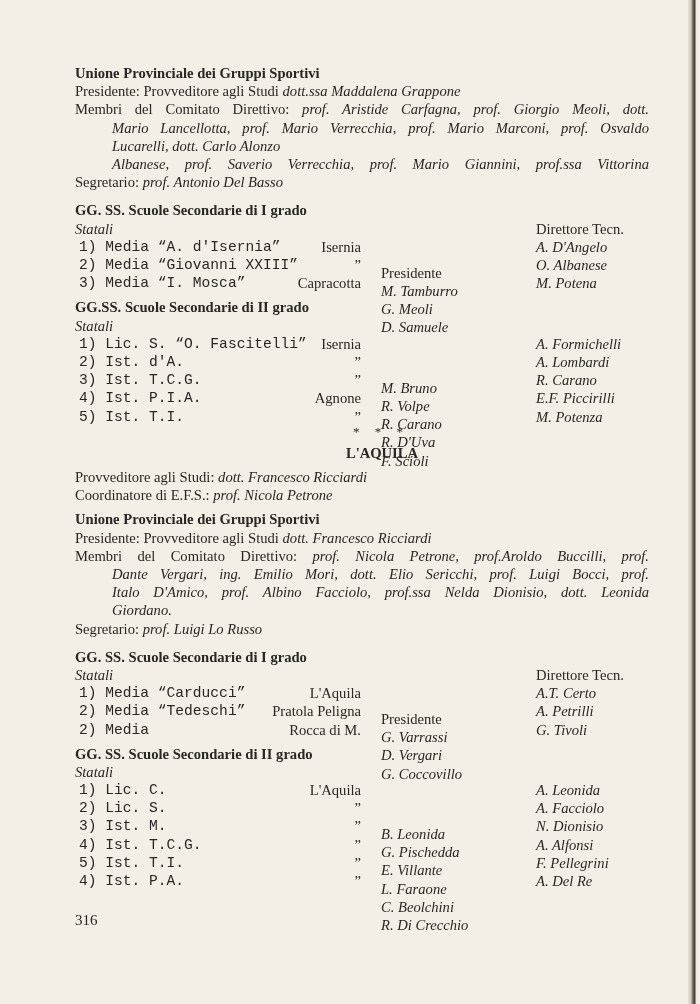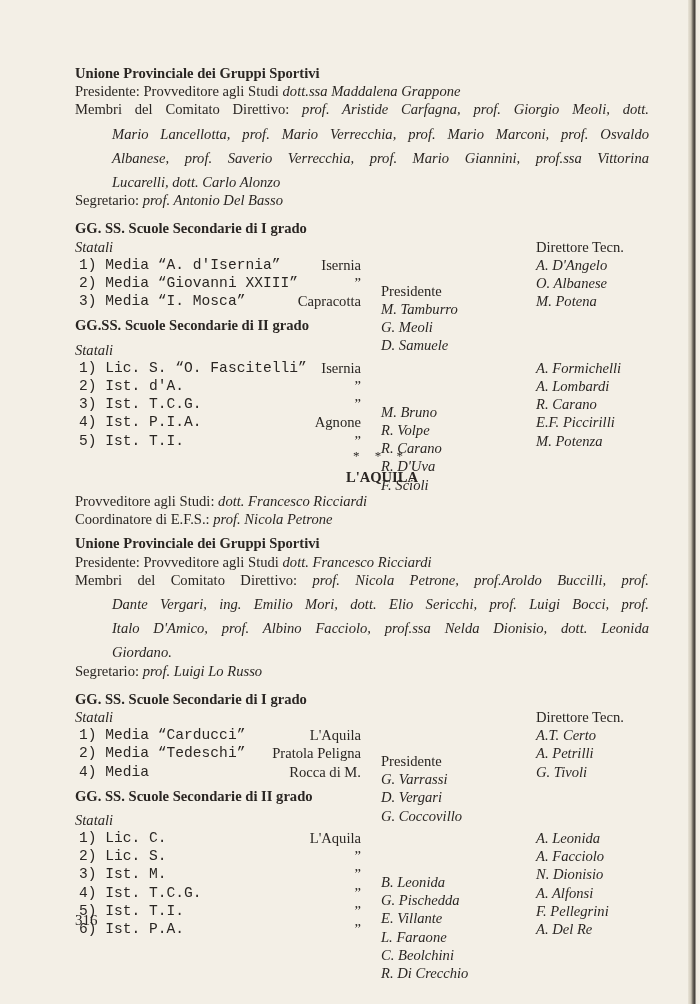--- a/index.html
+++ b/index.html
@@ -12,21 +12,21 @@
   }
   .spine {
     position: absolute; top: 0; right: 0; width: 12px; height: 1004px;
     background: linear-gradient(to right, #e9e4d8 0px, #cfc8b8 3px, #6b655c 5px, #3e3a35 7px, #efeae0 8px, #f4f0e7 12px);
   }
   .page {
     position: absolute; left: 75px; top: 64px; width: 574px;
     font-size: 14.6px; line-height: 18.2px;
   }
   .bold { font-weight: bold; }
-  .it { font-style: italic; margin-top: 6px; }
+  .it { font-style: italic; }
   .line { white-space: nowrap; }
   .hang { padding-left: 37px; text-align: justify; text-align-last: justify; }
   .hang.last { text-align-last: left; }
   .gap { height: 10px; }
   .gap-s { height: 6px; }
   .row { position: relative; height: 18.2px; white-space: nowrap; }
   .row .num { position: absolute; left: 4px; font-family: Liberation Mono, monospace; }
   .row .city { position: absolute; right: 288px; text-align: left; }
   .row .pres { position: absolute; left: 306px; font-style: italic; margin-top: 44px; }
   .row .dir { position: absolute; left: 461px; font-style: italic; }
@@ -41,22 +41,22 @@
 
 <div class="spine"></div>
 
 <div class="page">
 
   <div>
     <div class="line bold">Unione Provinciale dei Gruppi Sportivi</div>
     <div class="line"><span>Presidente: Provveditore agli Studi </span><span class="it">dott.ssa Maddalena Grappone</span></div>
     <div class="line hang" style="padding-left:0"><span>Membri del Comitato Direttivo: </span><span class="it">prof. Aristide Carfagna, prof. Giorgio Meoli, dott.</span></div>
     <div class="hang it">Mario Lancellotta, prof. Mario Verrecchia, prof. Mario Marconi, prof. Osvaldo</div>
+    <div class="hang last it">Lucarelli, dott. Carlo Alonzo</div>
     <div class="hang it">Albanese, prof. Saverio Verrecchia, prof. Mario Giannini, prof.ssa Vittorina</div>
-    <div class="hang last it">Lucarelli, dott. Carlo Alonzo</div>
     <div class="line"><span>Segretario: </span><span class="it">prof. Antonio Del Basso</span></div>
   </div>
 
   <div class="gap"></div>
 
   <div>
     <div class="line bold">GG. SS. Scuole Secondarie di I grado</div>
     <div class="row head">
       <span class="statali">Statali</span>
       <span class="pres">Presidente</span>
@@ -161,21 +161,21 @@
           <span class="pres">G. Varrassi</span>
           <span class="dir">A.T. Certo</span>
         </div>
         <div class="row">
           <span class="num">2) Media “Tedeschi”</span>
           <span class="city">Pratola Peligna</span>
           <span class="pres">D. Vergari</span>
           <span class="dir">A. Petrilli</span>
         </div>
         <div class="row">
-          <span class="num">4) Media</span>
+          <span class="num">2) Media</span>
           <span class="city">Rocca di M.</span>
           <span class="pres">G. Coccovillo</span>
           <span class="dir">G. Tivoli</span>
         </div>
       </div>
   </div>
 
   <div class="gap-s"></div>
 
   <div>
@@ -206,21 +206,21 @@
           <span class="pres">L. Faraone</span>
           <span class="dir">A. Alfonsi</span>
         </div>
         <div class="row">
           <span class="num">5) Ist. T.I.</span>
           <span class="city">”</span>
           <span class="pres">C. Beolchini</span>
           <span class="dir">F. Pellegrini</span>
         </div>
         <div class="row">
-          <span class="num">6) Ist. P.A.</span>
+          <span class="num">4) Ist. P.A.</span>
           <span class="city">”</span>
           <span class="pres">R. Di Crecchio</span>
           <span class="dir">A. Del Re</span>
         </div>
       </div>
   </div>
 </div>
 
 <div class="pagenum">316</div>
 

